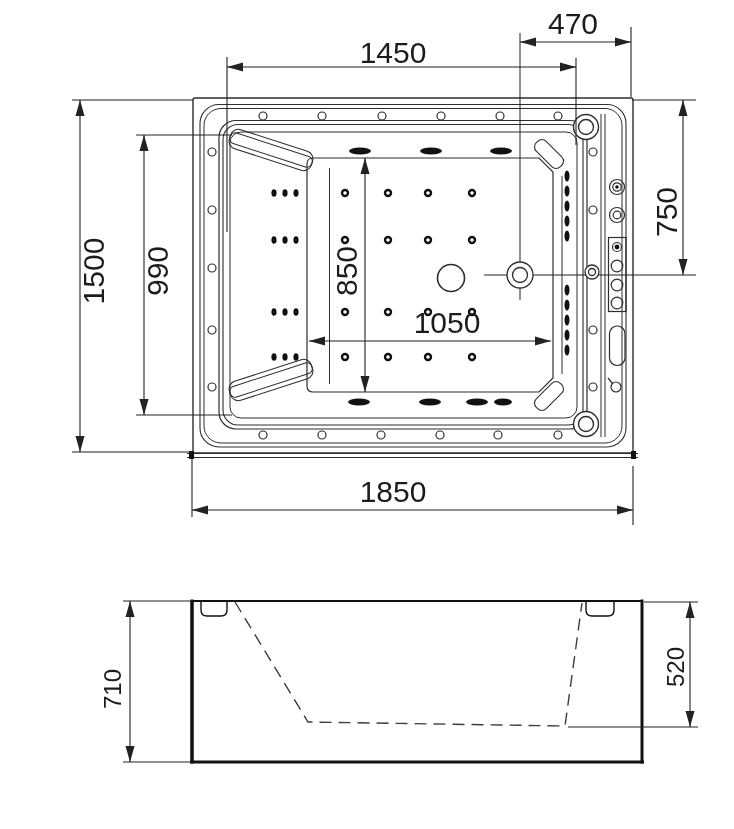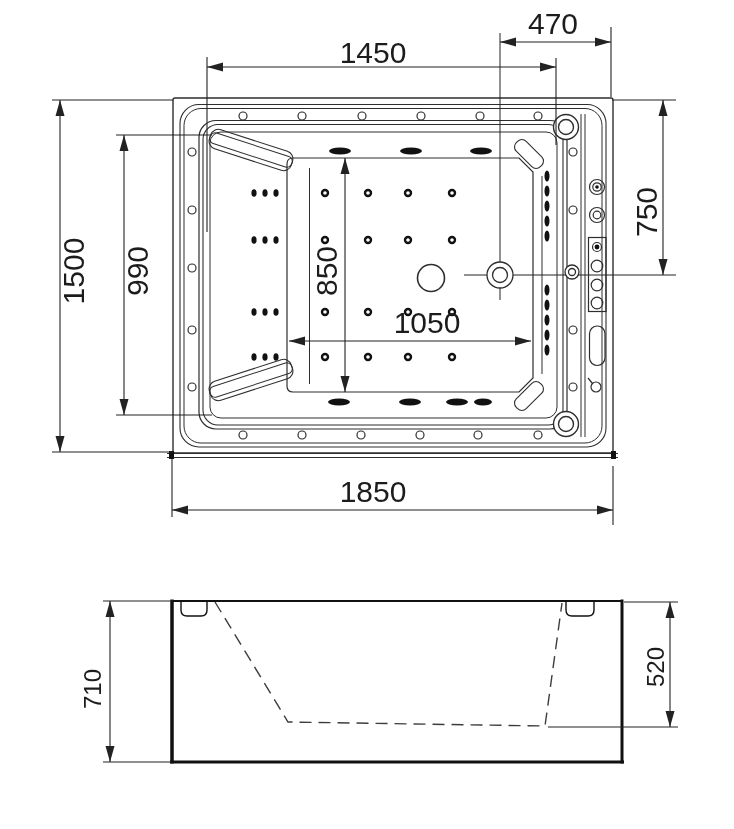--- a/index.html
+++ b/index.html
@@ -1,18 +1,19 @@
 <!DOCTYPE html>
 <html><head>
 <meta charset="utf-8">
 <style>
   html,body{margin:0;padding:0;background:#ffffff;}
   .canvas{
     position:relative;width:608px;height:829px;background:#ffffff;
     font-family:"Liberation Sans", sans-serif;
+    padding-left:20px;
   }
   svg{display:block;}
   text{fill:#1c1c1c;}
   .dim-text{font-size:30px;font-family:"Liberation Sans",sans-serif;}
   .dim-text-sm{font-size:24px;font-family:"Liberation Sans",sans-serif;}
 </style>
 </head>
 <body>
 
 <div class="canvas">

